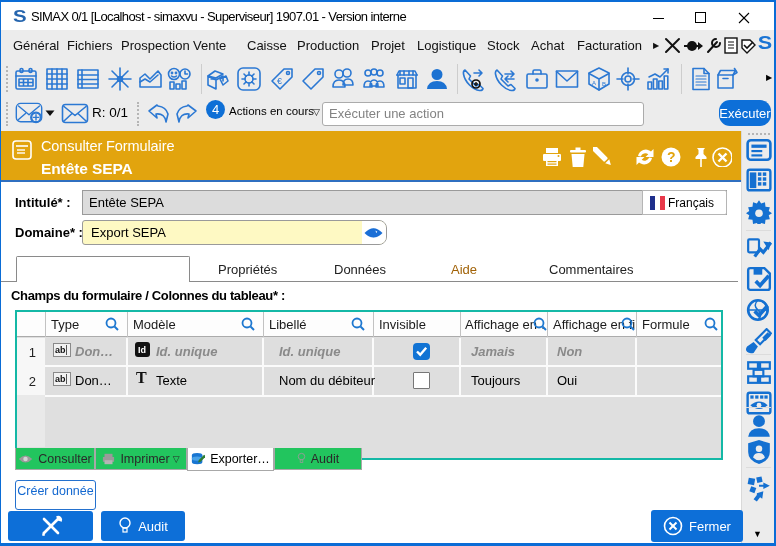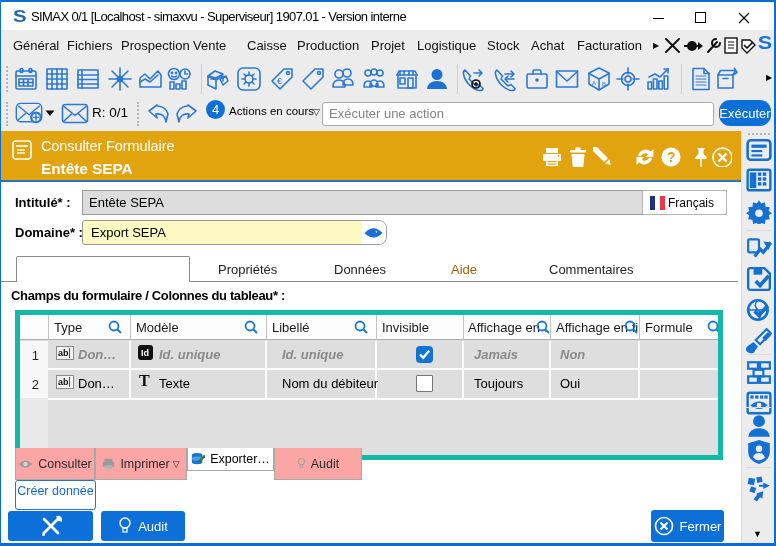--- a/index.html
+++ b/index.html
@@ -19,21 +19,21 @@
 .grip{position:absolute;width:3px;border-left:2px dotted #b5b5b5}
 .sep{position:absolute;width:1px;background:#cdcdcd}
 .lbl{font-weight:bold;font-size:13px;color:#000;position:absolute}
 .btn-blue{position:absolute;background:#0d6fd8;border-radius:3px;color:#fff;font-size:13px;display:flex;align-items:center;justify-content:center}
 .hsep{top:0px;width:1px;height:25px;background:#c2c2c2}
 .htxt{top:5px;font-size:13px;color:#1a1a1a}
 .mag{top:5px;width:15px;height:15px}
 .rsep{top:26px;width:2px;height:57px;background:#fbfbfb}
 .it1{font-size:13px;font-style:italic;font-weight:bold;color:#8a8a8a}
 .it2{font-size:13px;color:#000}
-.btab{position:absolute;top:0;height:32px;background:#fca5a5;border:1px solid #a8a8a8;border-top:none;display:flex;align-items:center;justify-content:center;font-size:12.5px;color:#2a2a2a}
+.btab{position:absolute;top:0;height:22px;background:#22c55e;border:1px solid #a8a8a8;border-top:none;display:flex;align-items:center;justify-content:center;font-size:12.5px;color:#2a2a2a}
 .btab.active{background:#fff;height:23px;border-top:none;z-index:2;color:#000}
 .sico{position:absolute;left:4px;width:26px;height:26px}
 .ssep{position:absolute;left:4px;width:25px;height:1px;background:#dcdcdc}
 .t1{position:absolute;top:7px;width:24px;height:24px}
 .t1 .st,.t2 .st{fill:none;stroke:#2b78d3;stroke-width:1.6;stroke-linejoin:round;stroke-linecap:round}
 .t2{position:absolute}
 .hi{position:absolute;top:16px;width:20px;height:20px}
 #icons1 svg,#icons2 svg{overflow:visible}
 .t1{--x:0}
 svg.t1{}
@@ -301,21 +301,21 @@
         <path d="M14 4 q8 1 10 8 l-2 8 q-1-9-10-8 l1 4 -8-7 8-6 z" fill="none" stroke="#2b78d3" stroke-width="1.6" stroke-linejoin="round" transform="translate(27,0) scale(-1,1)"></path>
       </svg>
   </div>
   <svg class="abs" style="left:44px;top:13px" width="10" height="7">
       <path d="M0.5 0.5 h9 l-4.5 5.5 z" fill="#111"></path>
     </svg>
   <div class="abs" style="left:91px;top:8px;font-size:13.5px;color:#000">R: 0/1</div>
   <div class="abs" style="left:205px;top:3px;width:19px;height:19px;border-radius:50%;background:#0e6fd6;color:#fff;font-size:13px;text-align:center;line-height:19px">4</div>
   <div class="abs" style="left:228px;top:8px;font-size:11.5px;color:#000">Actions en cours</div>
   <div class="abs" style="left:312px;top:10px;font-size:9px;color:#000">▽</div>
-  <div class="abs" style="left:321px;top:5px;width:392px;height:24px;background:#fff;border:1px solid #ababab;border-radius:3px">
+  <div class="abs" style="left:321px;top:5px;width:322px;height:24px;background:#fff;border:1px solid #ababab;border-radius:3px">
     <div style="position:absolute;left:6px;top:3px;font-size:13px;color:#838383">Exécuter une action</div>
   </div>
   <div class="btn-blue" style="left:718px;top:3px;width:52px;height:26px;border-radius:11px;font-size:13px">Exécuter</div>
 </div>
 
 <div id="orange">
   <svg class="abs" style="left:11px;top:9px" width="20" height="20" viewBox="0 0 20 20">
     <rect x="1" y="1" width="18" height="18" rx="3" fill="none" stroke="#fff" stroke-width="1.6"></rect>
     <line x1="4" y1="6" x2="16" y2="6" stroke="#fff" stroke-width="1.6"></line>
     <line x1="5" y1="10" x2="13" y2="10" stroke="#fff" stroke-width="1.4"></line>
@@ -488,21 +488,21 @@
   <div class="abs" style="left:15px;top:74px;width:174px;height:26px;background:#fff;border:1px solid #8a8a8a;border-bottom:none;border-radius:2px 2px 0 0;z-index:2"></div>
   <div class="abs" style="left:0px;top:99px;width:737px;height:1px;background:#8a8a8a"></div>
   <div class="abs" style="left:16px;top:75px;width:172px;height:25px;background:#fff;z-index:3"></div>
   <div class="abs" style="left:217px;top:80px;font-size:13px;color:#222">Propriétés</div>
   <div class="abs" style="left:333px;top:80px;font-size:13px;color:#222">Données</div>
   <div class="abs" style="left:450px;top:80px;font-size:13px;color:#a16207">Aide</div>
   <div class="abs" style="left:548px;top:80px;font-size:13px;color:#222">Commentaires</div>
 
   <div class="lbl" style="left:10px;top:106px;letter-spacing:-0.35px">Champs du formulaire / Colonnes du tableau* :</div>
 
-  <div id="table" class="abs" style="left:14px;top:128px;width:708px;height:150px;background:#dfdfdf;border:5px solid #14b8a6;overflow:hidden">
+  <div id="table" class="abs" style="left:14px;top:128px;width:708px;height:150px;background:#dfdfdf;border:2px solid #14b8a6;overflow:hidden">
 
     <div class="abs" style="left:0;top:0;width:706px;height:25px;background:#fdfdfd;border-bottom:1px solid #ababab"></div>
     <div class="abs hsep" style="left:28px"></div>
     <div class="abs hsep" style="left:110px"></div>
     <div class="abs hsep" style="left:246px"></div>
     <div class="abs hsep" style="left:356px"></div>
     <div class="abs hsep" style="left:443px"></div>
     <div class="abs hsep" style="left:530px"></div>
     <div class="abs hsep" style="left:619px"></div>
     <div class="abs htxt" style="left:34px">Type</div>
@@ -609,18 +609,18 @@
           <line x1="20" y1="5" x2="6" y2="19"></line>
         </g>
         <path d="M18.2 2.2 a4.2 4.2 0 0 1 5.6 5.6 l-3.4-1 -1.2-1.2 z" fill="#fff"></path>
         <path d="M4 21.5 l2.5 0.5 0.5-2.5 -2-2 z" fill="#fff"></path>
       </svg>
     </div>
   <div class="btn-blue" style="left:100px;top:329px;width:84px;height:30px"><svg width="14" height="18" viewBox="0 0 14 18" style="margin-right:6px">
         <circle cx="7" cy="6" r="5" fill="none" stroke="#fff" stroke-width="1.4"></circle>
         <rect x="5" y="11" width="4" height="4" fill="none" stroke="#fff" stroke-width="1.2"></rect>
       </svg>Audit</div>
-  <div class="btn-blue" style="left:650px;top:328px;width:73px;height:32px"><svg width="20" height="20" viewBox="0 0 20 20" style="margin-right:6px">
+  <div class="btn-blue" style="left:650px;top:328px;width:92px;height:32px"><svg width="20" height="20" viewBox="0 0 20 20" style="margin-right:6px">
         <circle cx="10" cy="10" r="8.5" fill="none" stroke="#fff" stroke-width="1.6"></circle>
         <line x1="6.5" y1="6.5" x2="13.5" y2="13.5" stroke="#fff" stroke-width="2"></line>
         <line x1="13.5" y1="6.5" x2="6.5" y2="13.5" stroke="#fff" stroke-width="2"></line>
       </svg>Fermer</div>
 </div>
 
 </body></html>

